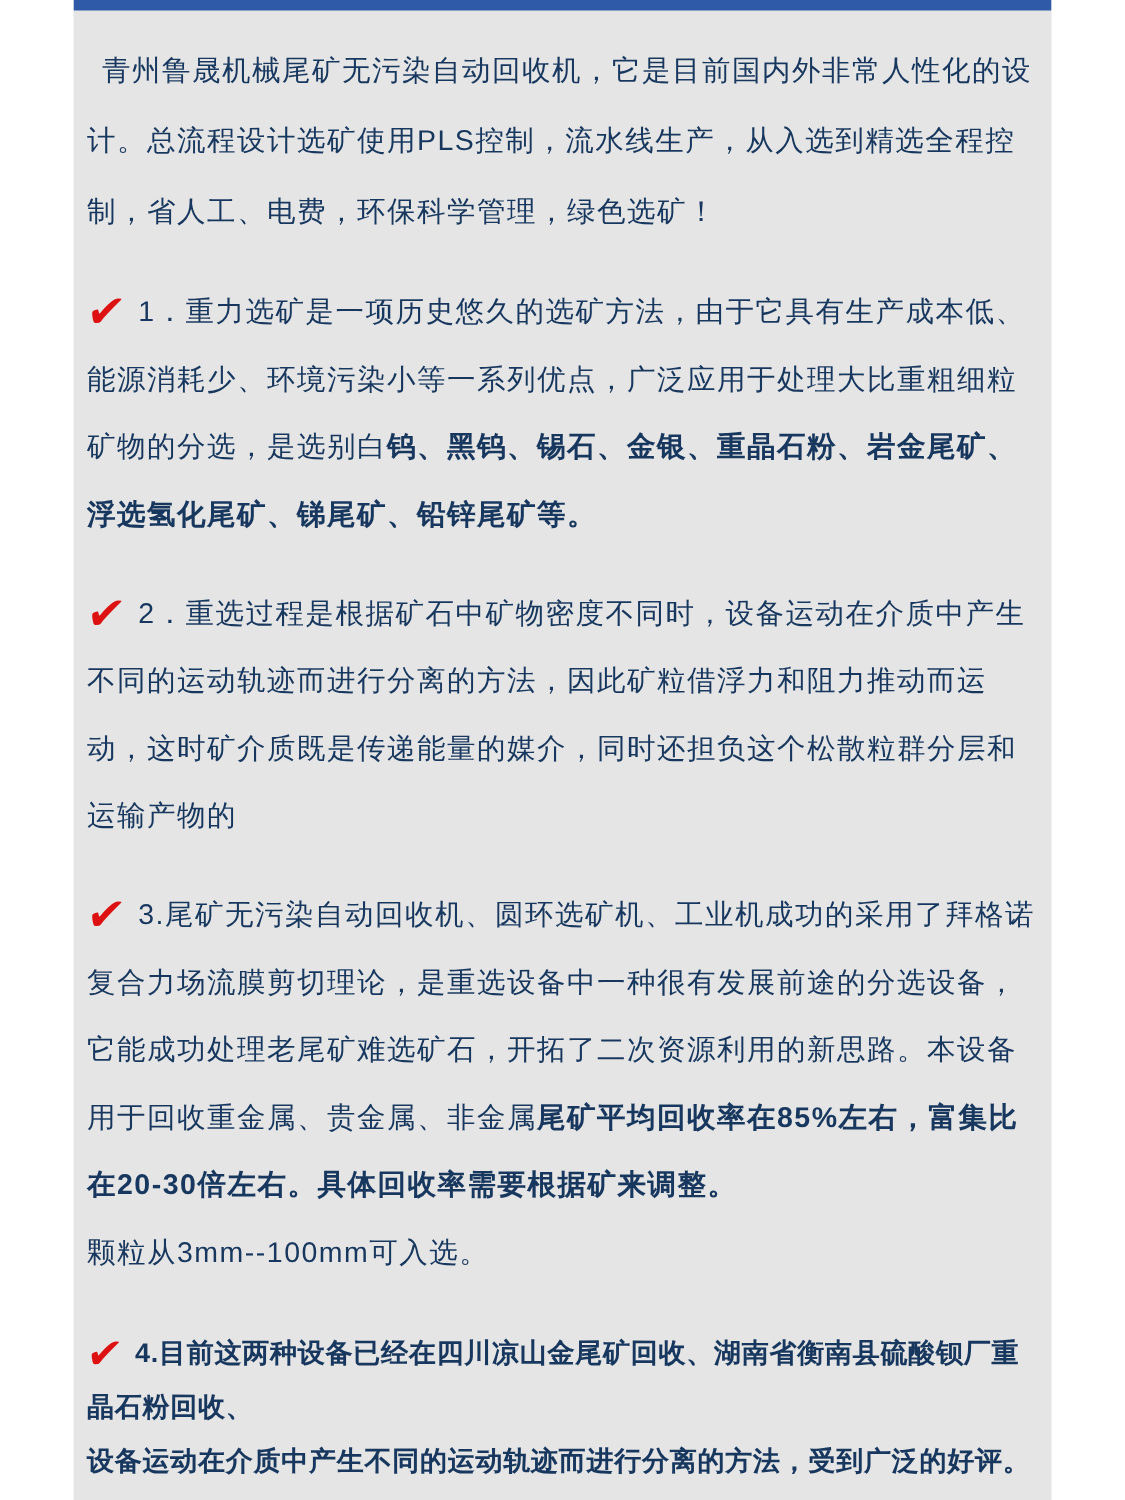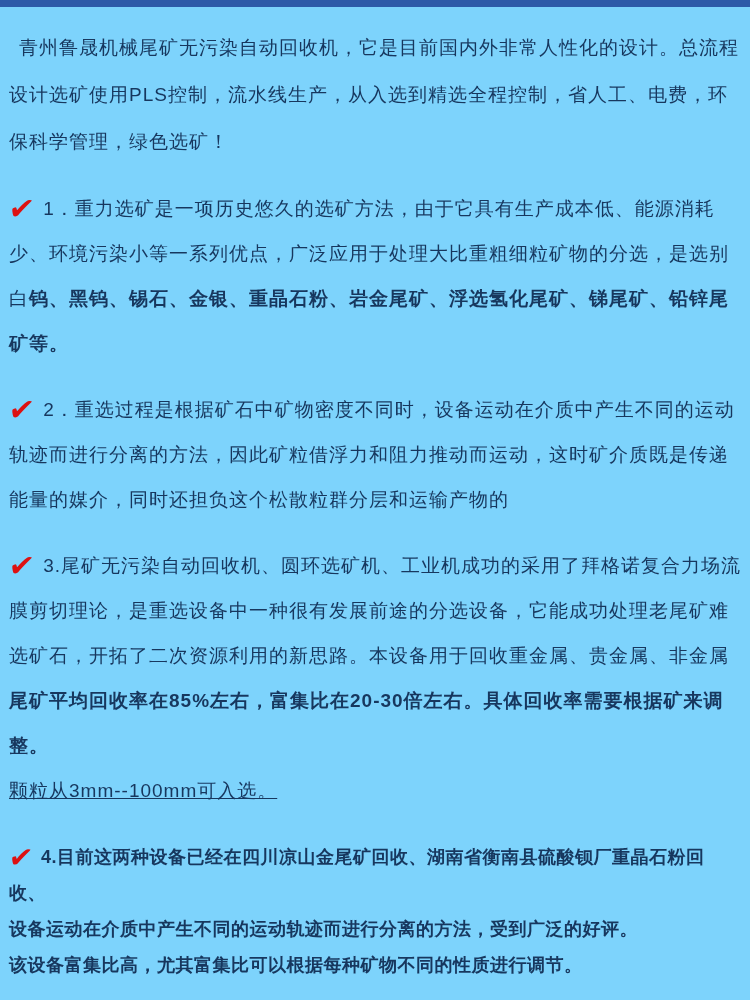--- a/index.html
+++ b/index.html
@@ -3,24 +3,24 @@
 <meta charset="utf-8">
 <style>
   html, body {
     margin: 0;
     padding: 0;
     background: #ffffff;
     font-family: "Liberation Sans", "DejaVu Sans", sans-serif;
   }
   .page {
     position: relative;
-    width: 750px;
+    width: 652px;
     height: 1000px;
     margin: 0 auto;
-    background: #7dd3fc;
+    background: #e5e5e5;
     overflow: hidden;
     box-sizing: border-box;
   }
   .topbar {
     width: 100%;
     height: 7px;
     background: #2e5aa8;
   }
   .content {
     padding: 0 9px;
@@ -50,21 +50,20 @@
     margin-right: 8px;
     vertical-align: -4px;
     line-height: 1;
   }
   .seg-bold { font-weight: bold; }
   .tail-line {
     font-size: 19px;
     line-height: 45px;
     letter-spacing: 1px;
     color: #17375e;
-    text-decoration: underline;
   }
   .item4 {
     margin-top: 26px;
     font-size: 18px;
     line-height: 36px;
     letter-spacing: 0.5px;
     color: #17375e;
     font-weight: 600;
   }
   .item4 .check { font-size: 28px; }

